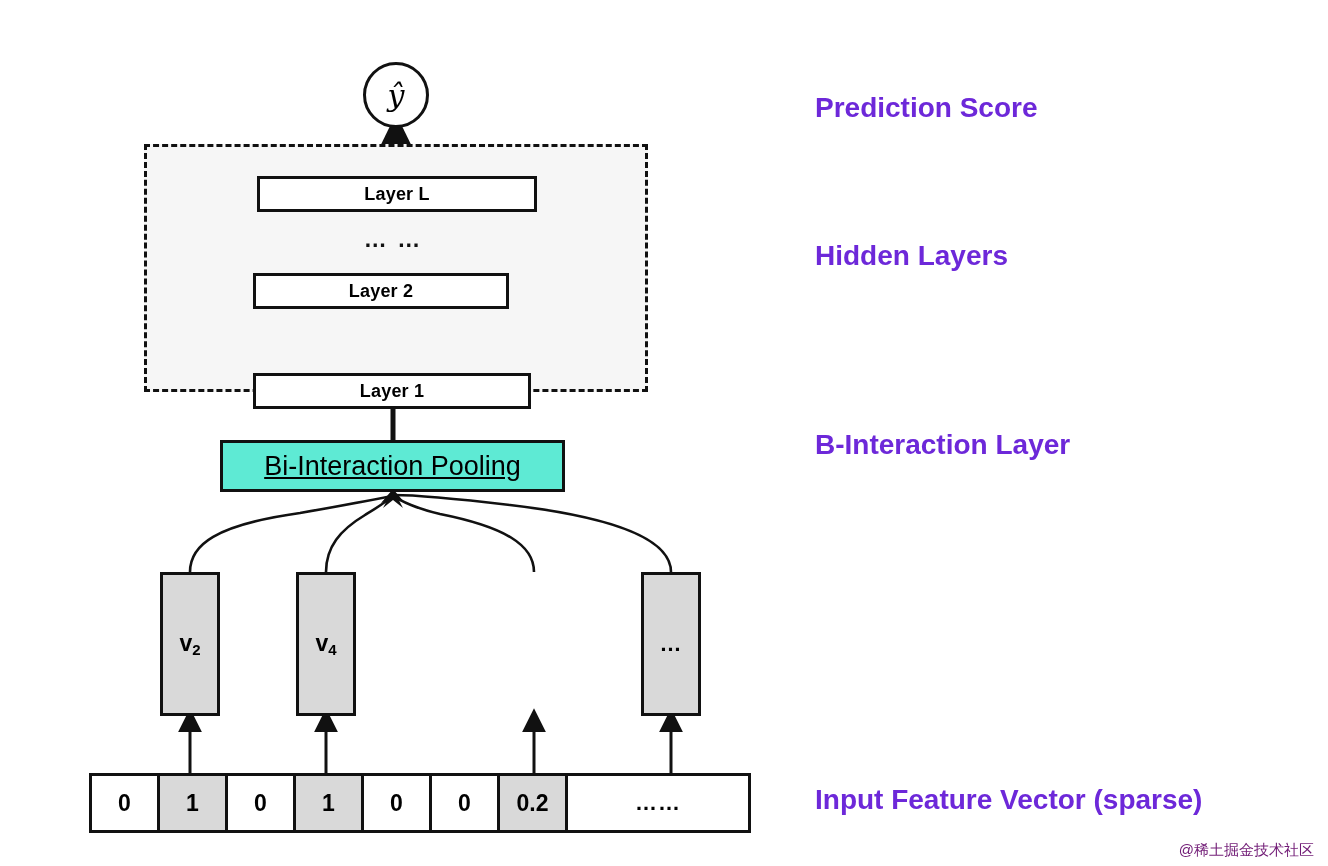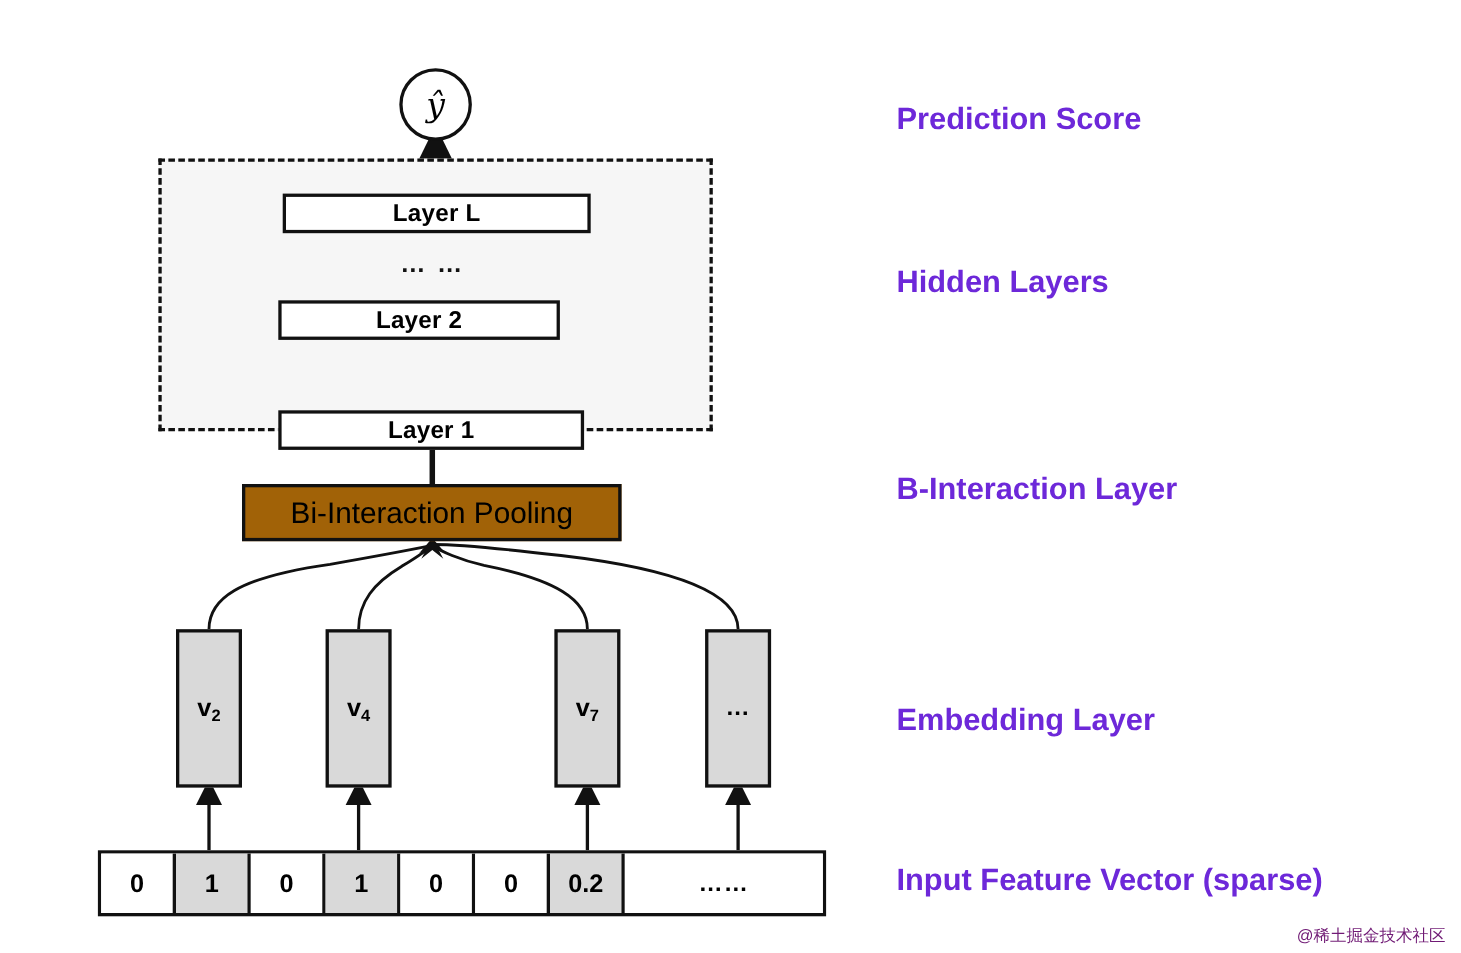--- a/index.html
+++ b/index.html
@@ -55,21 +55,21 @@
     width: 504px; height: 248px;
     border: 3px dashed #111;
     background: #f6f6f6;
     z-index: 1;
   }
 
   
   .layer-box {
     border: 3px solid #111;
     background: #ffffff;
-    font-size: 22px;
+    font-size: 18px;
     font-weight: bold;
     letter-spacing: 0.2px;
     z-index: 3;
   }
   .layer-L { left: 257px; top: 176px; width: 280px; height: 36px; }
   .layer-2 { left: 253px; top: 273px; width: 256px; height: 36px; }
   .layer-1 { left: 253px; top: 330px; width: 278px; height: 36px; margin-top: 43px; }
 
   .dots-mid {
     left: 330px; top: 225px;
@@ -79,24 +79,25 @@
     letter-spacing: 2px;
     color: #111;
     z-index: 3;
   }
 
   
   .pool-box {
     left: 220px; top: 440px;
     width: 345px; height: 52px;
     border: 3px solid #111;
-    background: #a16207;
+    background: #5eead4;
     font-size: 27px;
     font-weight: normal;
     z-index: 3;
+    text-decoration: underline;
   }
 
   
   .embed-box {
     border: 3px solid #111;
     background: #d9d9d9;
     top: 572px;
     width: 60px;
     height: 144px;
     font-size: 23px;
@@ -259,39 +260,35 @@
   <div class="node pool-box">
     <span>Bi-Interaction Pooling</span>
   </div>
 
   <div class="node embed-box eb1">
     <span><span>v</span><sub>2</sub></span>
   </div>
   <div class="node embed-box eb2">
     <span><span>v</span><sub>4</sub></span>
   </div>
-  <div class="node embed-box eb3">
-    <span><span>v</span><sub>7</sub></span>
-  </div>
   <div class="node embed-box eb4">
     <span class="embed-dots"><span>…</span><sub></sub></span>
   </div>
 
   <div class="input-row">
     <div class="cell">0</div>
     <div class="cell shaded">1</div>
     <div class="cell">0</div>
     <div class="cell shaded">1</div>
     <div class="cell">0</div>
     <div class="cell">0</div>
     <div class="cell shaded">0.2</div>
     <div class="cell wide">……</div>
   </div>
 
   <div class="side-label sl-pred">Prediction Score</div>
   <div class="side-label sl-hid">Hidden Layers</div>
   <div class="side-label sl-bint">B-Interaction Layer</div>
-  <div class="side-label sl-emb">Embedding Layer</div>
   <div class="side-label sl-input">Input Feature Vector (sparse)</div>
 
   <div class="watermark">@稀土掘金技术社区</div>
 
 </div>
 
 </body></html>

